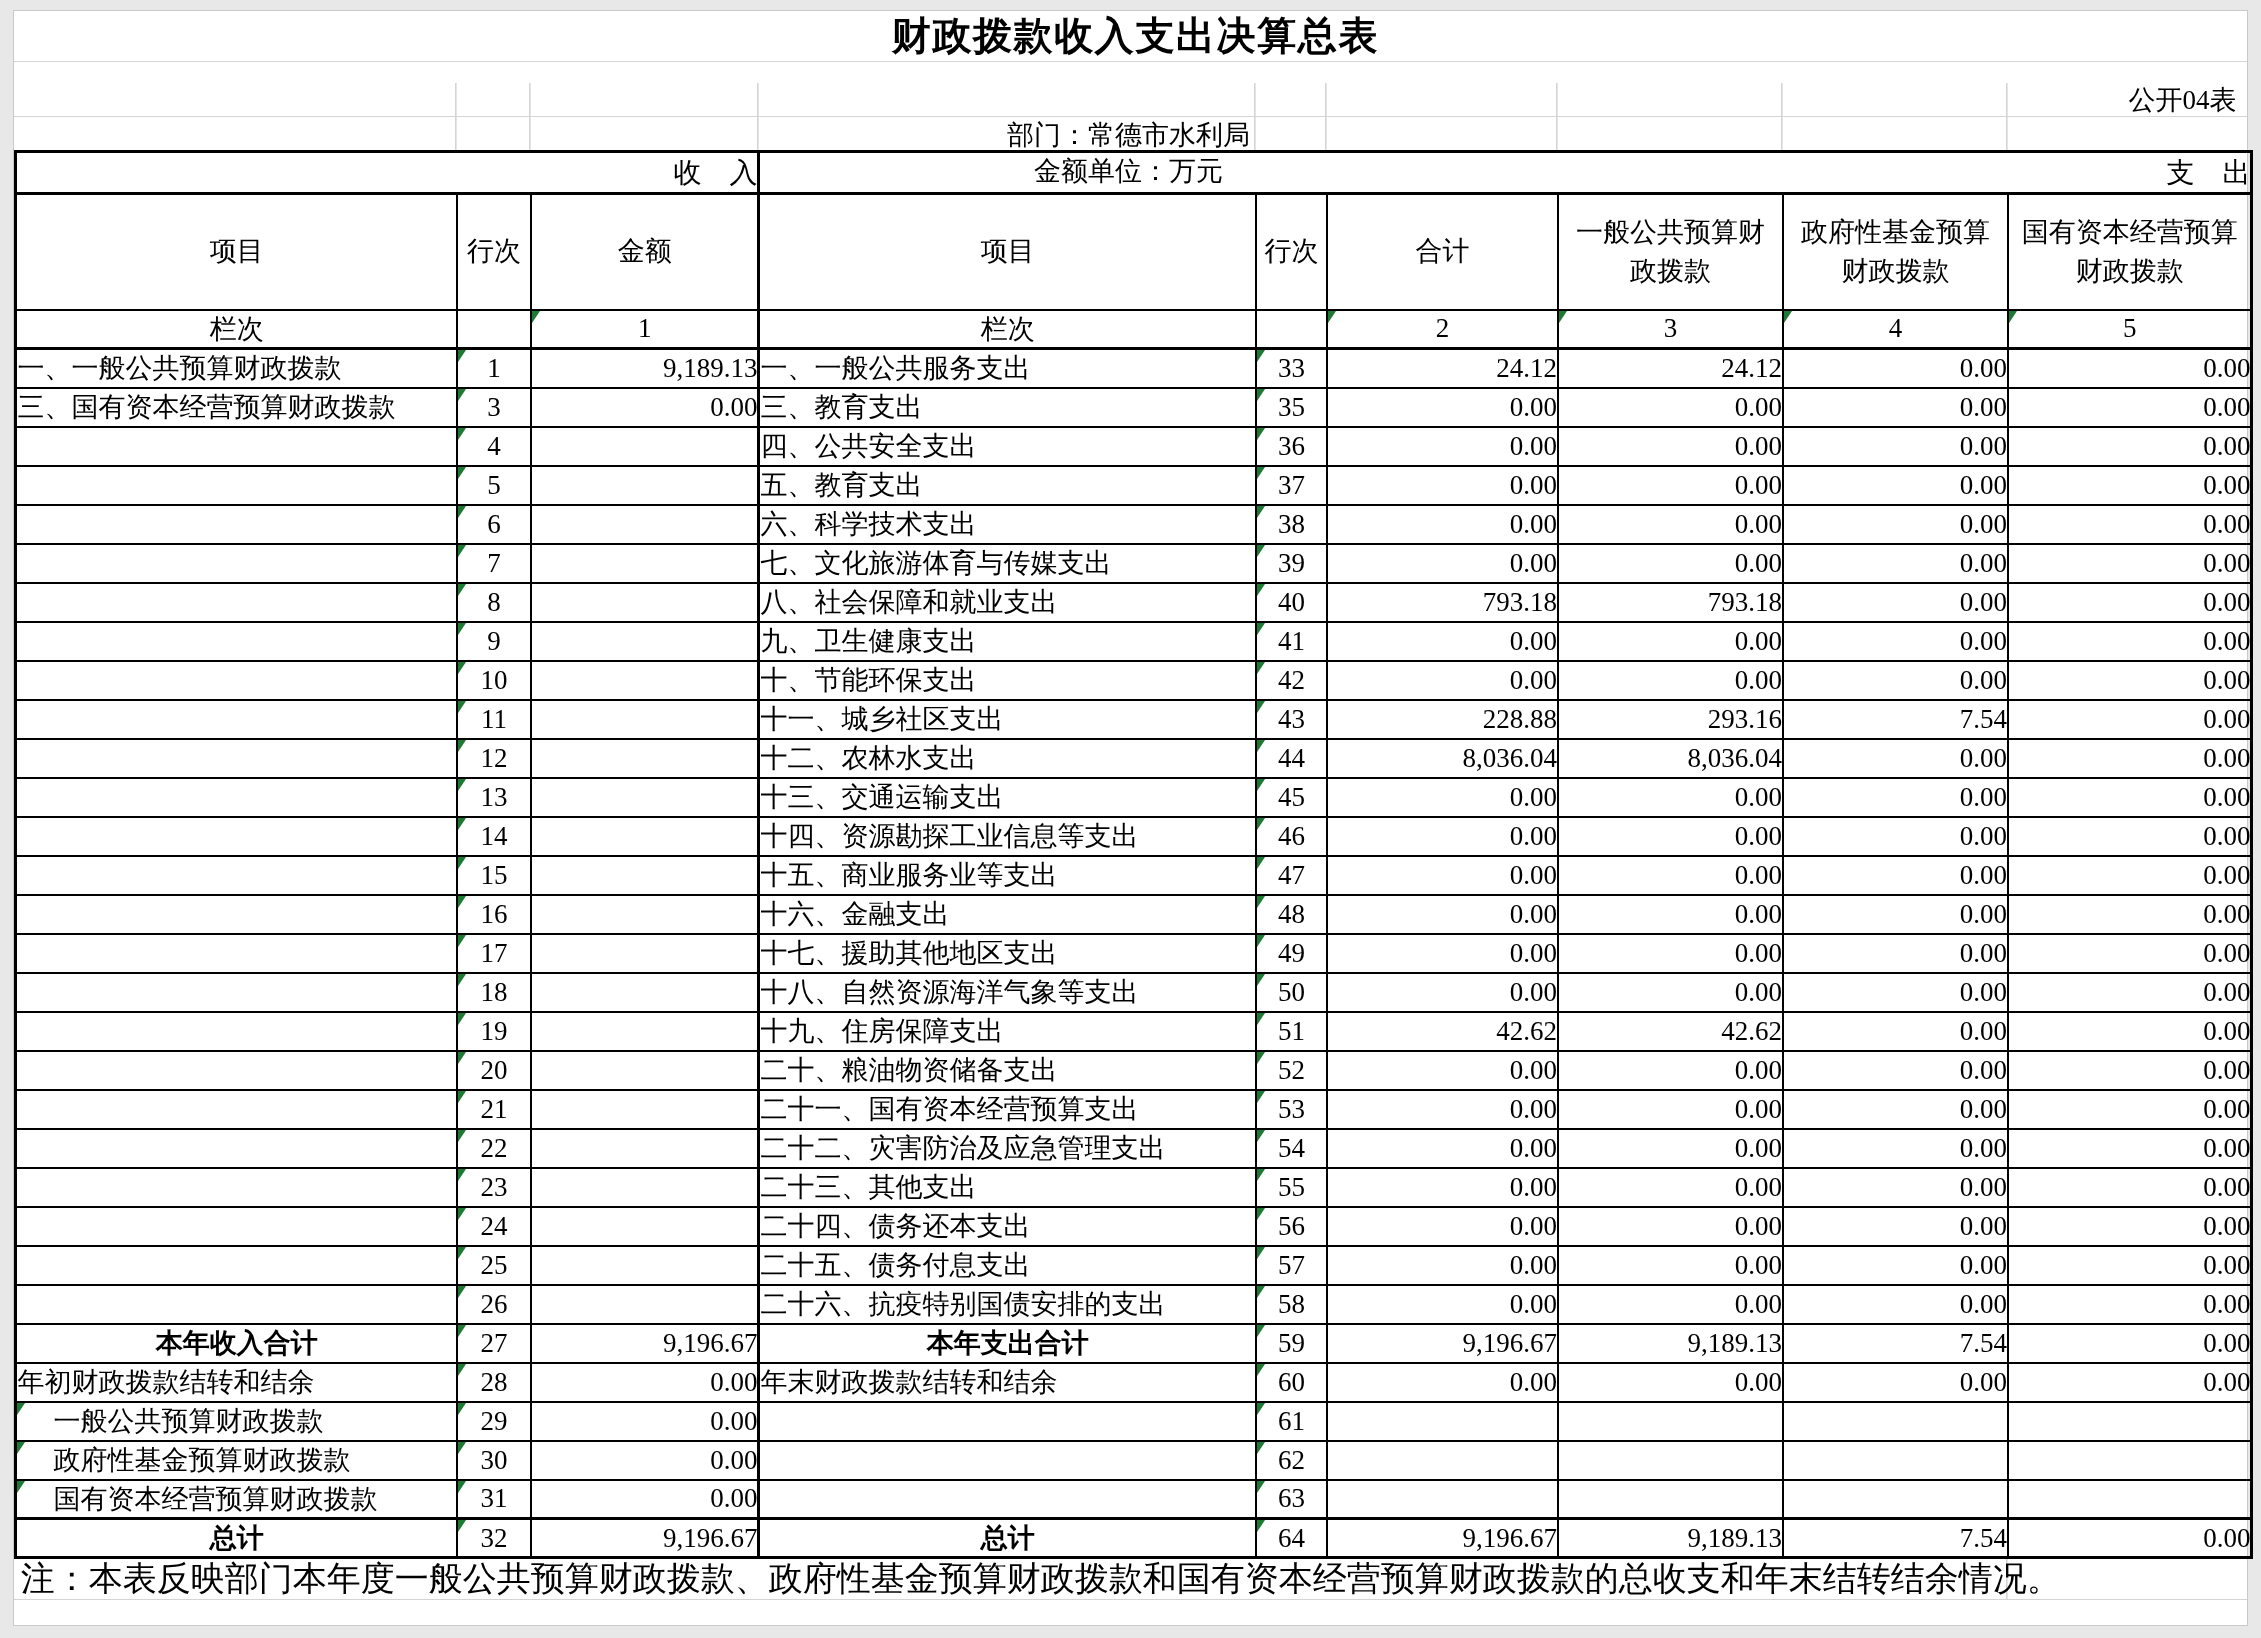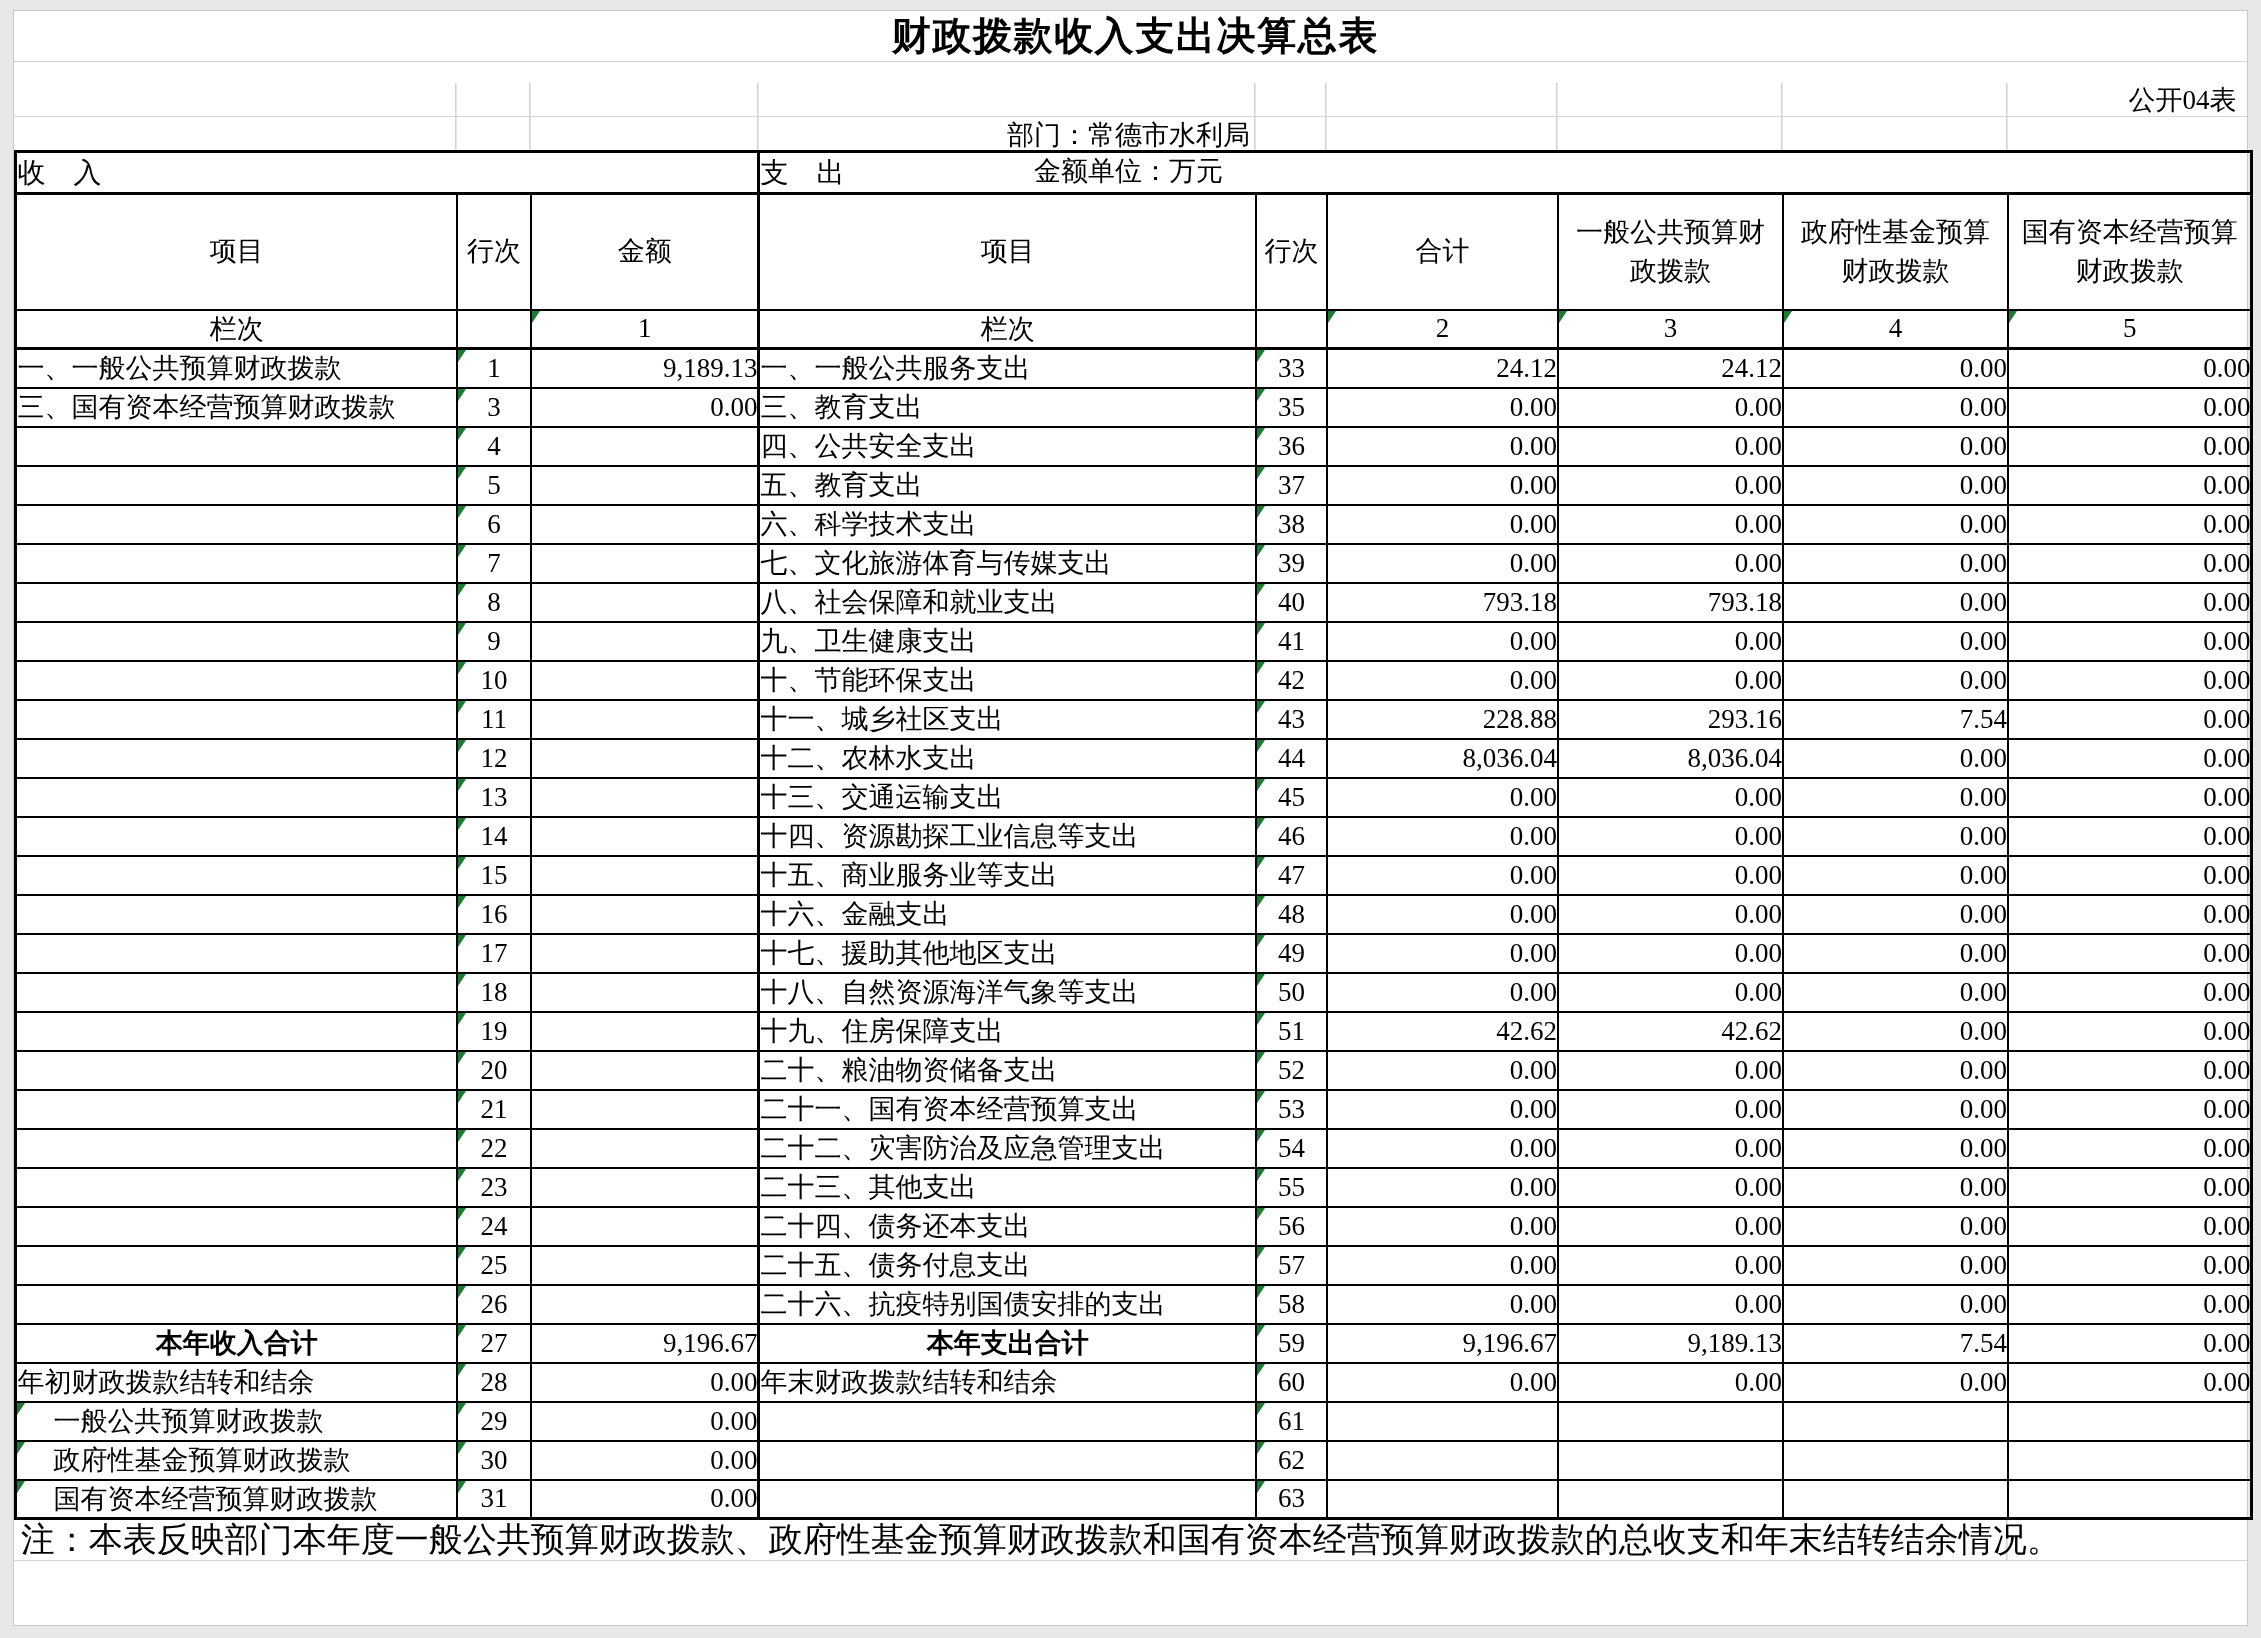--- a/index.html
+++ b/index.html
@@ -55,21 +55,21 @@
     border:3.1px solid #000;
     font-size:27px;
   }
   table.main td{
     border:2.4px solid #000;
     padding:0;position:relative;overflow:hidden;
     vertical-align:middle;
     box-sizing:border-box;
   }
   tr.band{height:42px;}
-  tr.band td{text-align:left;font-size:28px;white-space:pre;border-bottom:3.1px solid #000;}
+  tr.band td{text-align:right;font-size:28px;white-space:pre;border-bottom:3.1px solid #000;}
   tr.head{height:116px;}
   tr.head td{text-align:center;white-space:pre-line;line-height:1.45;}
   tr.guide{height:39px;}
   tr.guide td{text-align:center;border-bottom:3.1px solid #000;}
   tr.datarow{height:39px;}
   td.sec-split{border-left:3.1px solid #000 !important;}
   td.c-item{text-align:left;padding-left:6.3px;}
   td.c-item.indent{padding-left:36px;}
   td.c-item.boldc{text-align:center;font-weight:bold;padding-left:0;}
   td.c-line{text-align:center;}
@@ -473,19 +473,30 @@
           <td class="c-item indent"><span class="tri"></span>国有资本经营预算财政拨款</td>
           <td class="c-line"><span class="tri"></span>31</td>
           <td class="c-num">0.00</td>
           <td class="c-item sec-split"></td>
           <td class="c-line"><span class="tri"></span>63</td>
           <td class="c-num"></td>
           <td class="c-num"></td>
           <td class="c-num"></td>
           <td class="c-num"></td>
         </tr>
+        <tr class="datarow total-row">
+          <td class="c-item boldc">总计</td>
+          <td class="c-line"><span class="tri"></span>32</td>
+          <td class="c-num">9,196.67</td>
+          <td class="c-item boldc sec-split">总计</td>
+          <td class="c-line"><span class="tri"></span>64</td>
+          <td class="c-num">9,196.67</td>
+          <td class="c-num">9,189.13</td>
+          <td class="c-num">7.54</td>
+          <td class="c-num">0.00</td>
+        </tr>
       </tbody>
   </table>
 
   <div class="note-row">注：本表反映部门本年度一般公共预算财政拨款、政府性基金预算财政拨款和国有资本经营预算财政拨款的总收支和年末结转结余情况。</div>
 
 </div>
 
 
 </body></html>

